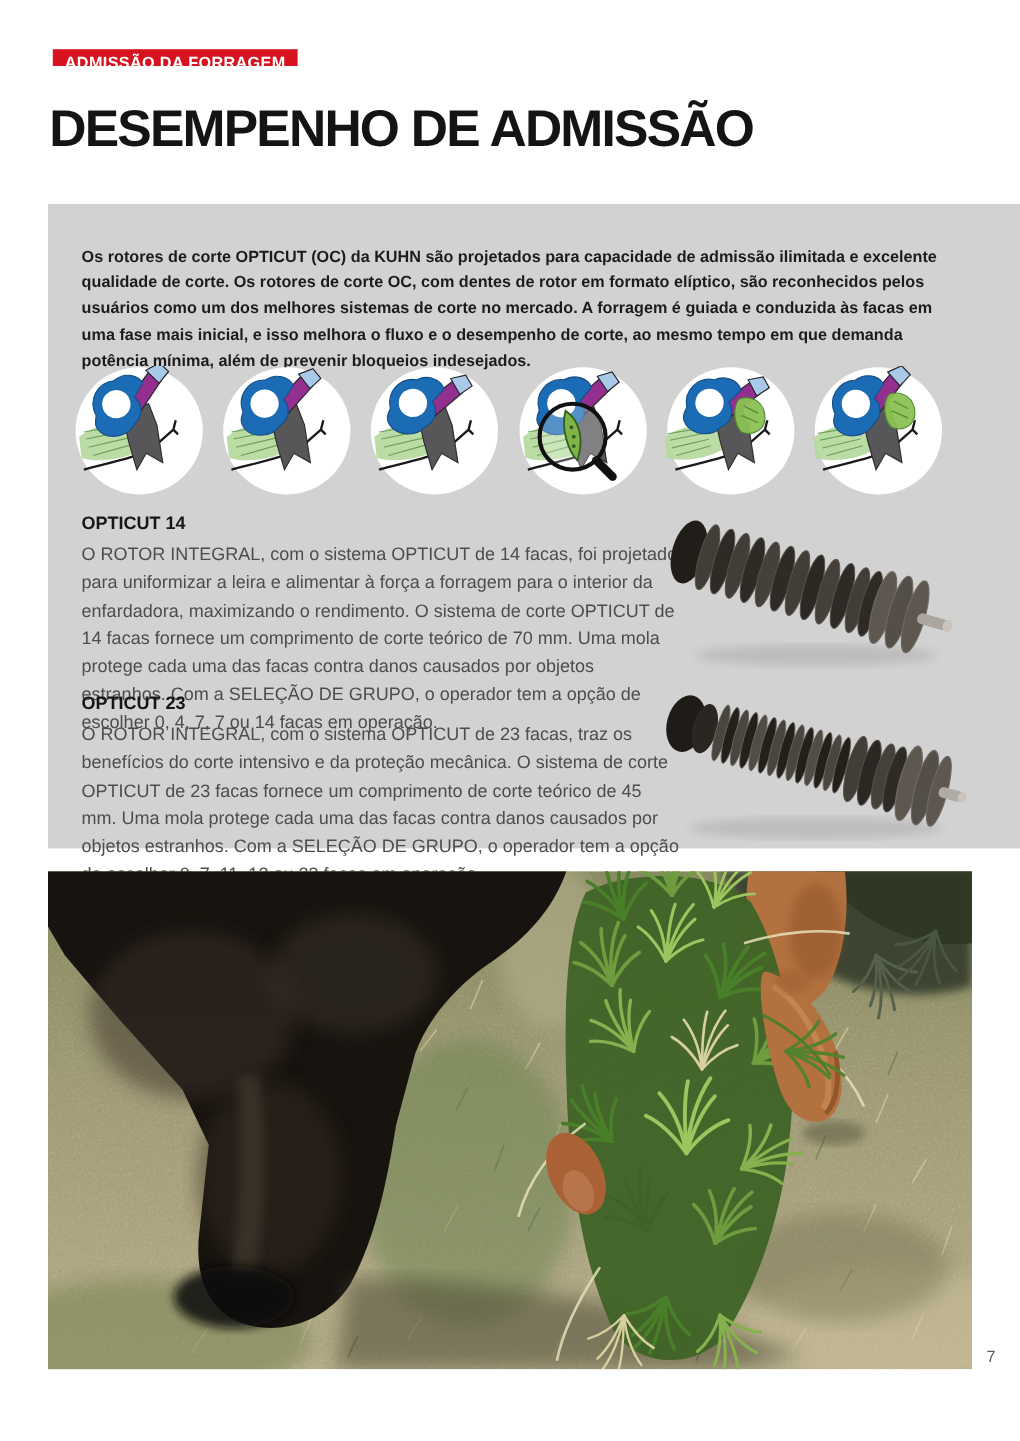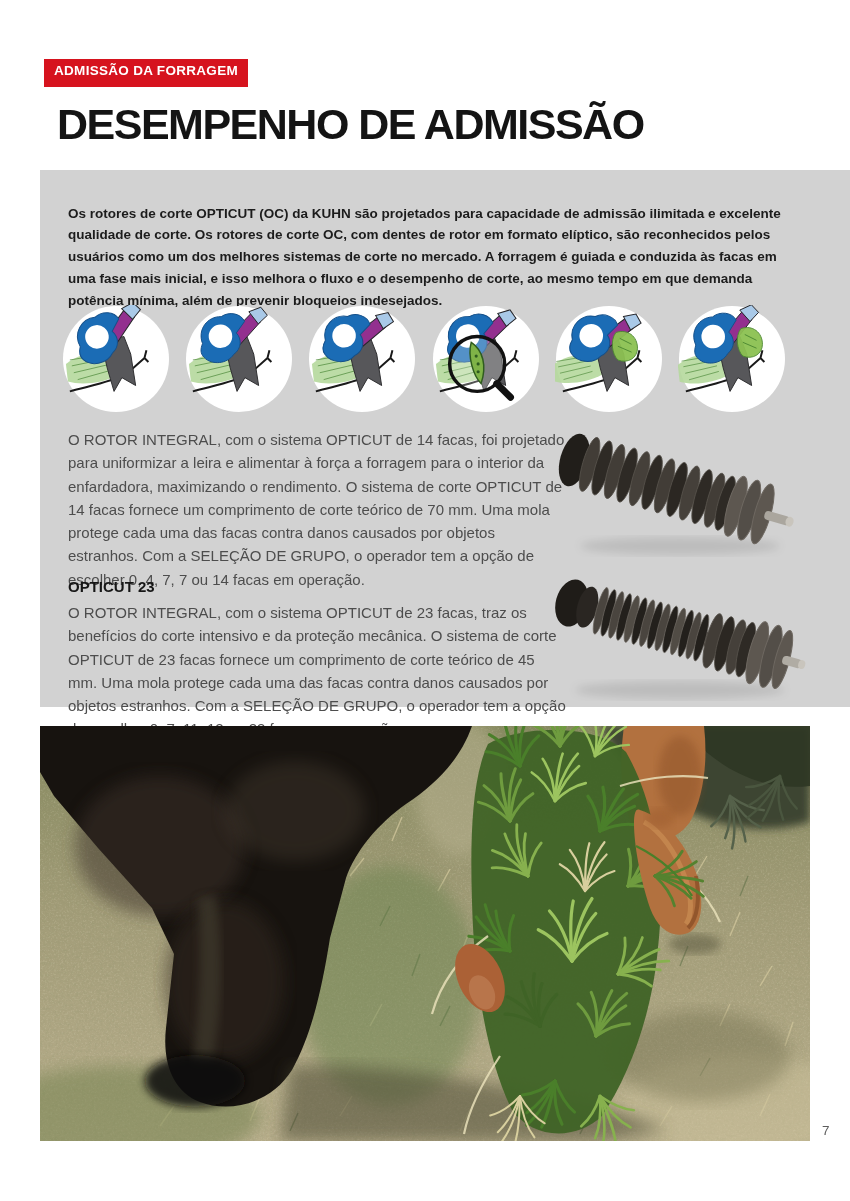--- a/index.html
+++ b/index.html
@@ -1,23 +1,23 @@
 <!DOCTYPE html>
 <html><head>
 <meta charset="utf-8">
 <style>
   html,body{margin:0;padding:0;background:#fff;}
   .page{position:relative;width:850px;height:1201px;background:#fff;overflow:hidden;
         font-family:"Liberation Sans","DejaVu Sans",sans-serif;}
 
   
-  .kicker{position:absolute;left:44px;top:59px;height:28px;line-height:24px;
+  .kicker{position:absolute;left:44px;top:41px;height:14px;line-height:24px;
           padding:0 10px;background:#d6131e;color:#fff;font-size:13.5px;font-weight:bold;
           letter-spacing:.3px;white-space:nowrap;}
-  .title{position:absolute;left:41px;top:84px;margin:16px;font-size:43px;font-weight:bold;
+  .title{position:absolute;left:41px;top:84px;margin:0;font-size:43px;font-weight:bold;
          color:#141414;letter-spacing:-1.5px;white-space:nowrap;}
 
   
   .panel{position:absolute;left:40px;top:170px;width:768px;height:537px;background:#d2d2d2;padding-left:45px;}
   .intro{position:absolute;left:28px;top:19px;width:714px;font-size:13.5px;font-weight:bold;
          color:#1c1c1c;line-height:1.62;}
   .stages{position:absolute;left:22px;top:134px;width:724px;height:110px;display:flex;
           justify-content:space-between;align-items:center;}
   .stage{width:108px;height:108px;}
   .stage svg{display:block;width:108px;height:108px;}
@@ -188,20 +188,21 @@
               <use href="#g-blue"></use>
             </g>
           <g transform="translate(2 -4)">
               <use href="#g-green-right"></use>
             </g>
           </svg>
       </div>
     </div>
 
     <div class="section sec-1">
+      <h2 class="sec-h">OPTICUT 14</h2>
       <p class="sec-b">O ROTOR INTEGRAL, com o sistema OPTICUT de 14 facas, foi projetado para uniformizar a leira e alimentar à força a forragem para o interior da enfardadora, maximizando o rendimento. O sistema de corte OPTICUT de 14 facas fornece um comprimento de corte teórico de 70 mm. Uma mola protege cada uma das facas contra danos causados por objetos estranhos. Com a SELEÇÃO DE GRUPO, o operador tem a opção de escolher 0, 4, 7, 7 ou 14 facas em operação.</p>
     </div>
     <div class="section sec-2">
       <h2 class="sec-h">OPTICUT 23</h2>
       <p class="sec-b">O ROTOR INTEGRAL, com o sistema OPTICUT de 23 facas, traz os benefícios do corte intensivo e da proteção mecânica. O sistema de corte OPTICUT de 23 facas fornece um comprimento de corte teórico de 45 mm. Uma mola protege cada uma das facas contra danos causados por objetos estranhos. Com a SELEÇÃO DE GRUPO, o operador tem a opção de escolher 0, 7, 11, 12 ou 23 facas em operação.</p>
     </div>
 
     <div class="rotor rotor-1">
       <svg viewBox="0 0 246 136" preserveAspectRatio="none">
         <ellipse cx="124" cy="118" rx="100" ry="9" fill="rgba(0,0,0,.10)" filter="url(#b4)"></ellipse>

